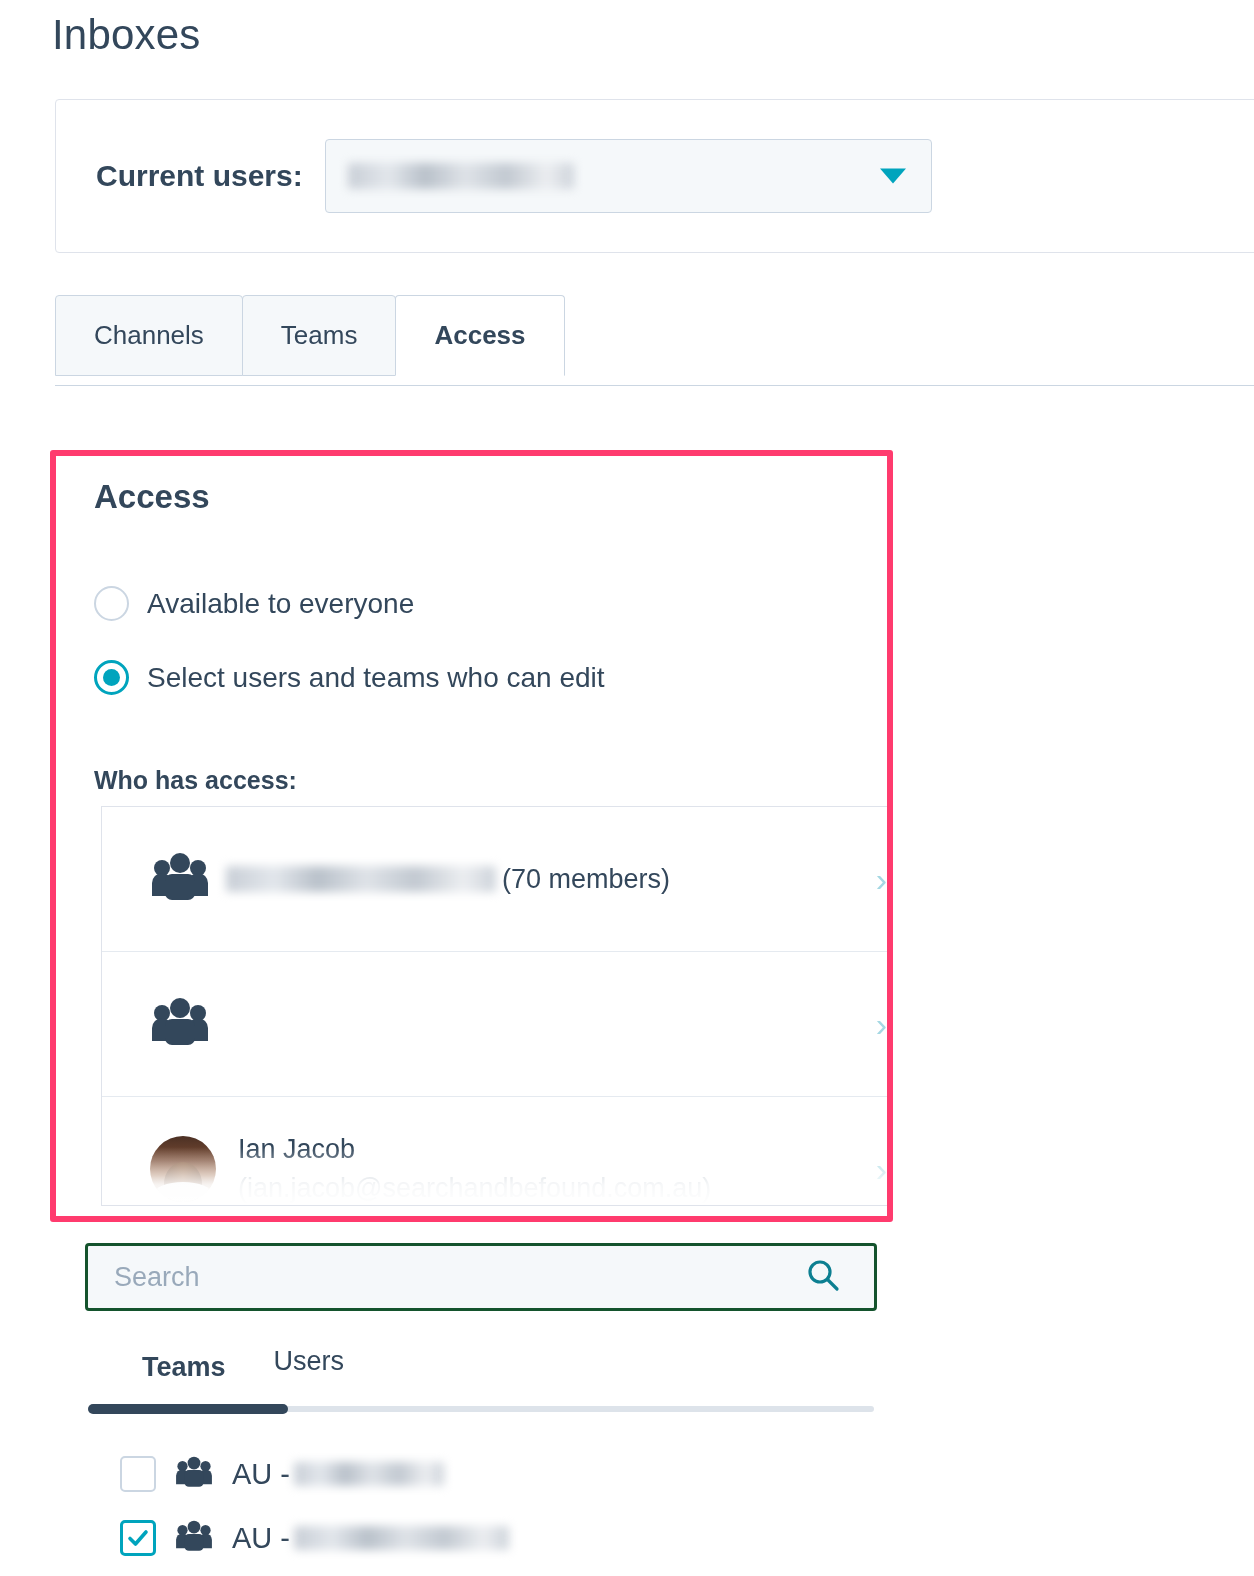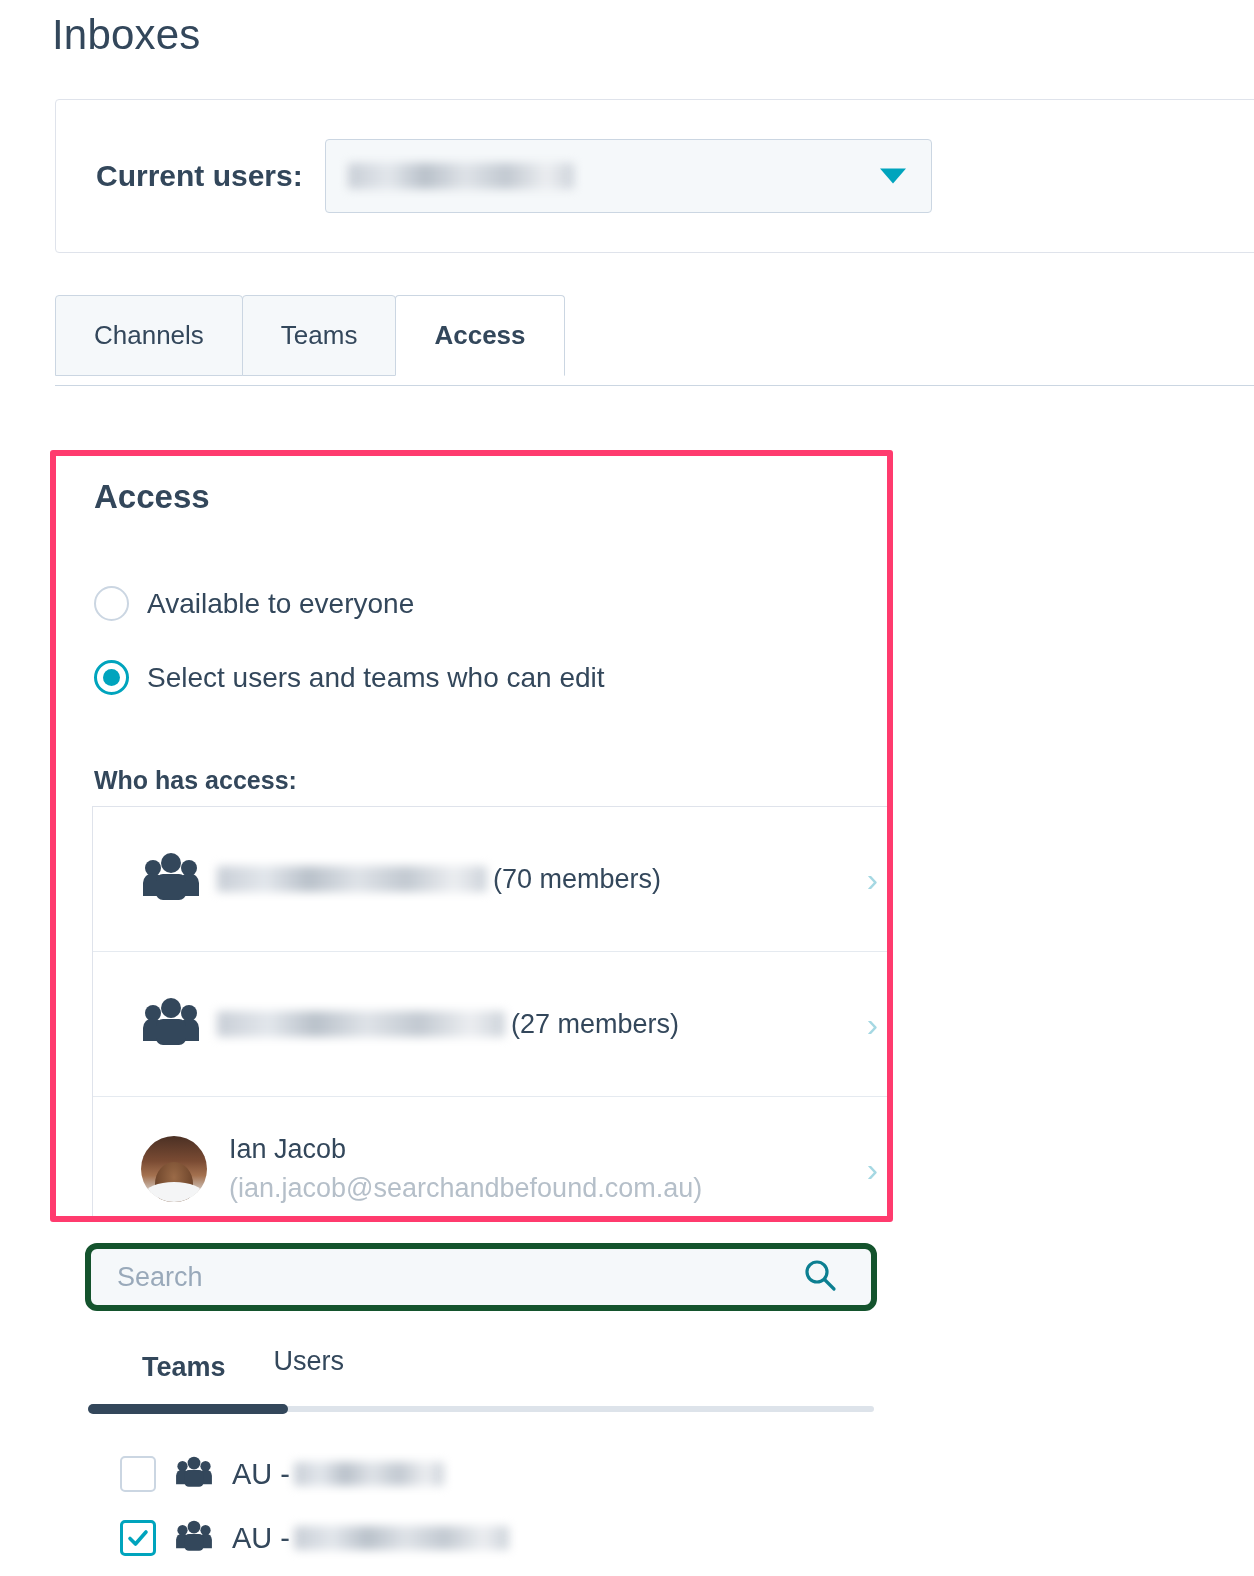--- a/index.html
+++ b/index.html
@@ -114,22 +114,22 @@
   }
   .radio-label{font-size:28px;color:#33475b;}
 
   .who-label{
     position:absolute;left:38px;top:310px;
     font-size:25px;font-weight:bold;color:#33475b;
   }
 
   
   .acl{
-    position:absolute;left:36px;top:350px;
-    width:800px;height:504px;
+    position:absolute;left:45px;top:350px;
+    width:800px;height:400px;
     border:1px solid #dfe3eb;border-right:none;
     background:#fff;box-sizing:border-box;
     overflow:hidden;
   }
   .acl-row{
     position:relative;height:145px;
     border-bottom:1px solid #e5eaf0;
     display:flex;align-items:center;
     padding-left:48px;box-sizing:border-box;
   }
@@ -161,21 +161,21 @@
   .fadeout{
     position:absolute;left:0;right:0;bottom:0;height:58px;
     background:linear-gradient(180deg,rgba(255,255,255,0) 0%,rgba(255,255,255,.88) 65%,#fff 100%);
     pointer-events:none;
   }
 
   
   .searchbox{
     position:absolute;left:85px;top:1243px;
     width:792px;height:68px;
-    background:#f5f8fa;border:6px solid #14532d;border-radius:12px;
+    background:#f5f8fa;border:3px solid #14532d;border-radius:4px;
     box-sizing:border-box;display:flex;align-items:center;
   }
   .searchbox input{
     border:none;outline:none;background:transparent;
     font-family:"Liberation Sans", sans-serif;
     font-size:27px;color:#33475b;
     margin-left:24px;width:640px;
   }
   .searchbox input::placeholder{color:#99a9ba;}
   .search-icon{position:absolute;right:34px;top:50%;transform:translateY(-50%);}
@@ -274,24 +274,20 @@
     <div class="acl-row">
       <span class="grp-icon">
         <svg width="60" height="50" viewBox="0 0 60 50" aria-hidden="true">
           <circle cx="12" cy="16" r="8" fill="#33475b"></circle>
           <path d="M2 44 V31 a10 10 0 0 1 20 0 V44 z" fill="#33475b"></path>
           <circle cx="48" cy="16" r="8" fill="#33475b"></circle>
           <path d="M38 44 V31 a10 10 0 0 1 20 0 V44 z" fill="#33475b"></path>
           <circle cx="30" cy="11" r="10" fill="#33475b"></circle>
           <rect x="15" y="22" width="30" height="26" rx="7" fill="#33475b"></rect>
         </svg>
-      </span>
-      <span class="acl-text">
-        <span class="blurtext row-blur" style="width:288px;"></span>
-        <span>(27 members)</span>
       </span>
       <span class="chev">›</span>
     </div>
 
     <div class="acl-row">
       <span class="avatar">
         <span class="face"></span>
         <span class="shirt"></span>
       </span>
       <span class="person-block">

